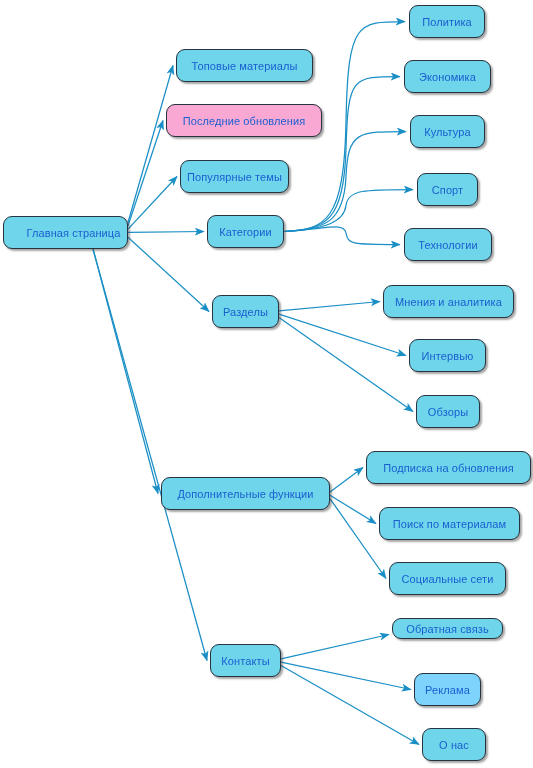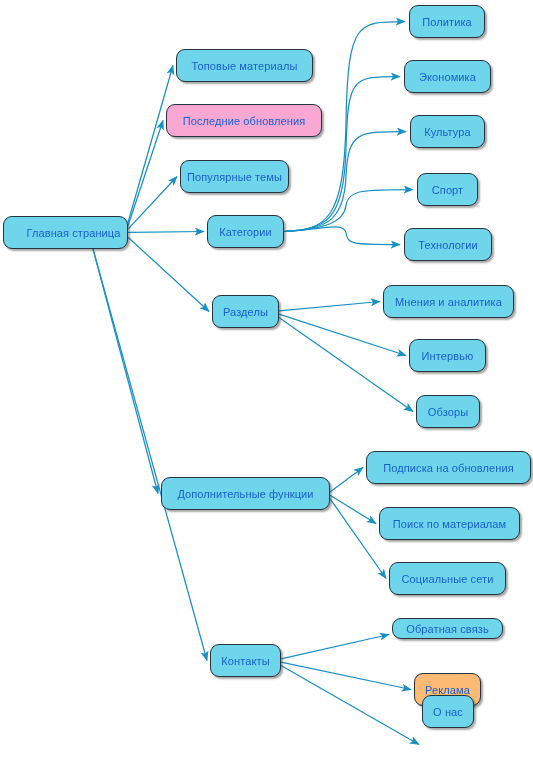--- a/index.html
+++ b/index.html
@@ -107,20 +107,20 @@
       </div>
       <div class="node" style="left: 379px; top: 507px; width: 141px; height: 33px; background: rgb(110, 213, 234); border-color: rgb(39, 51, 63); color: rgb(26, 95, 208);">
         <span>Поиск по материалам</span>
       </div>
       <div class="node" style="left: 389px; top: 562px; width: 117px; height: 33px; background: rgb(110, 213, 234); border-color: rgb(39, 51, 63); color: rgb(26, 95, 208);">
         <span>Социальные сети</span>
       </div>
       <div class="node" style="left: 392px; top: 618px; width: 111px; height: 21px; background: rgb(110, 213, 234); border-color: rgb(39, 51, 63); color: rgb(26, 95, 208);">
         <span>Обратная связь</span>
       </div>
-      <div class="node" style="left: 414px; top: 673px; width: 67px; height: 33px; background: #fdba74; border-color: rgb(39, 51, 63); color: rgb(26, 95, 208);">
+      <div class="node" style="left: 414px; top: 673px; width: 67px; height: 33px; background: #7dd3fc; border-color: rgb(39, 51, 63); color: rgb(26, 95, 208);">
         <span>Реклама</span>
       </div>
-      <div class="node" style="left: 422px; top: 695px; width: 52px; height: 33px; background: rgb(110, 213, 234); border-color: rgb(39, 51, 63); color: rgb(26, 95, 208);">
+      <div class="node" style="left: 422px; top: 728px; width: 64px; height: 33px; background: rgb(110, 213, 234); border-color: rgb(39, 51, 63); color: rgb(26, 95, 208);">
         <span>О нас</span>
       </div>
     </div>
 </div>
 
 </body></html>

